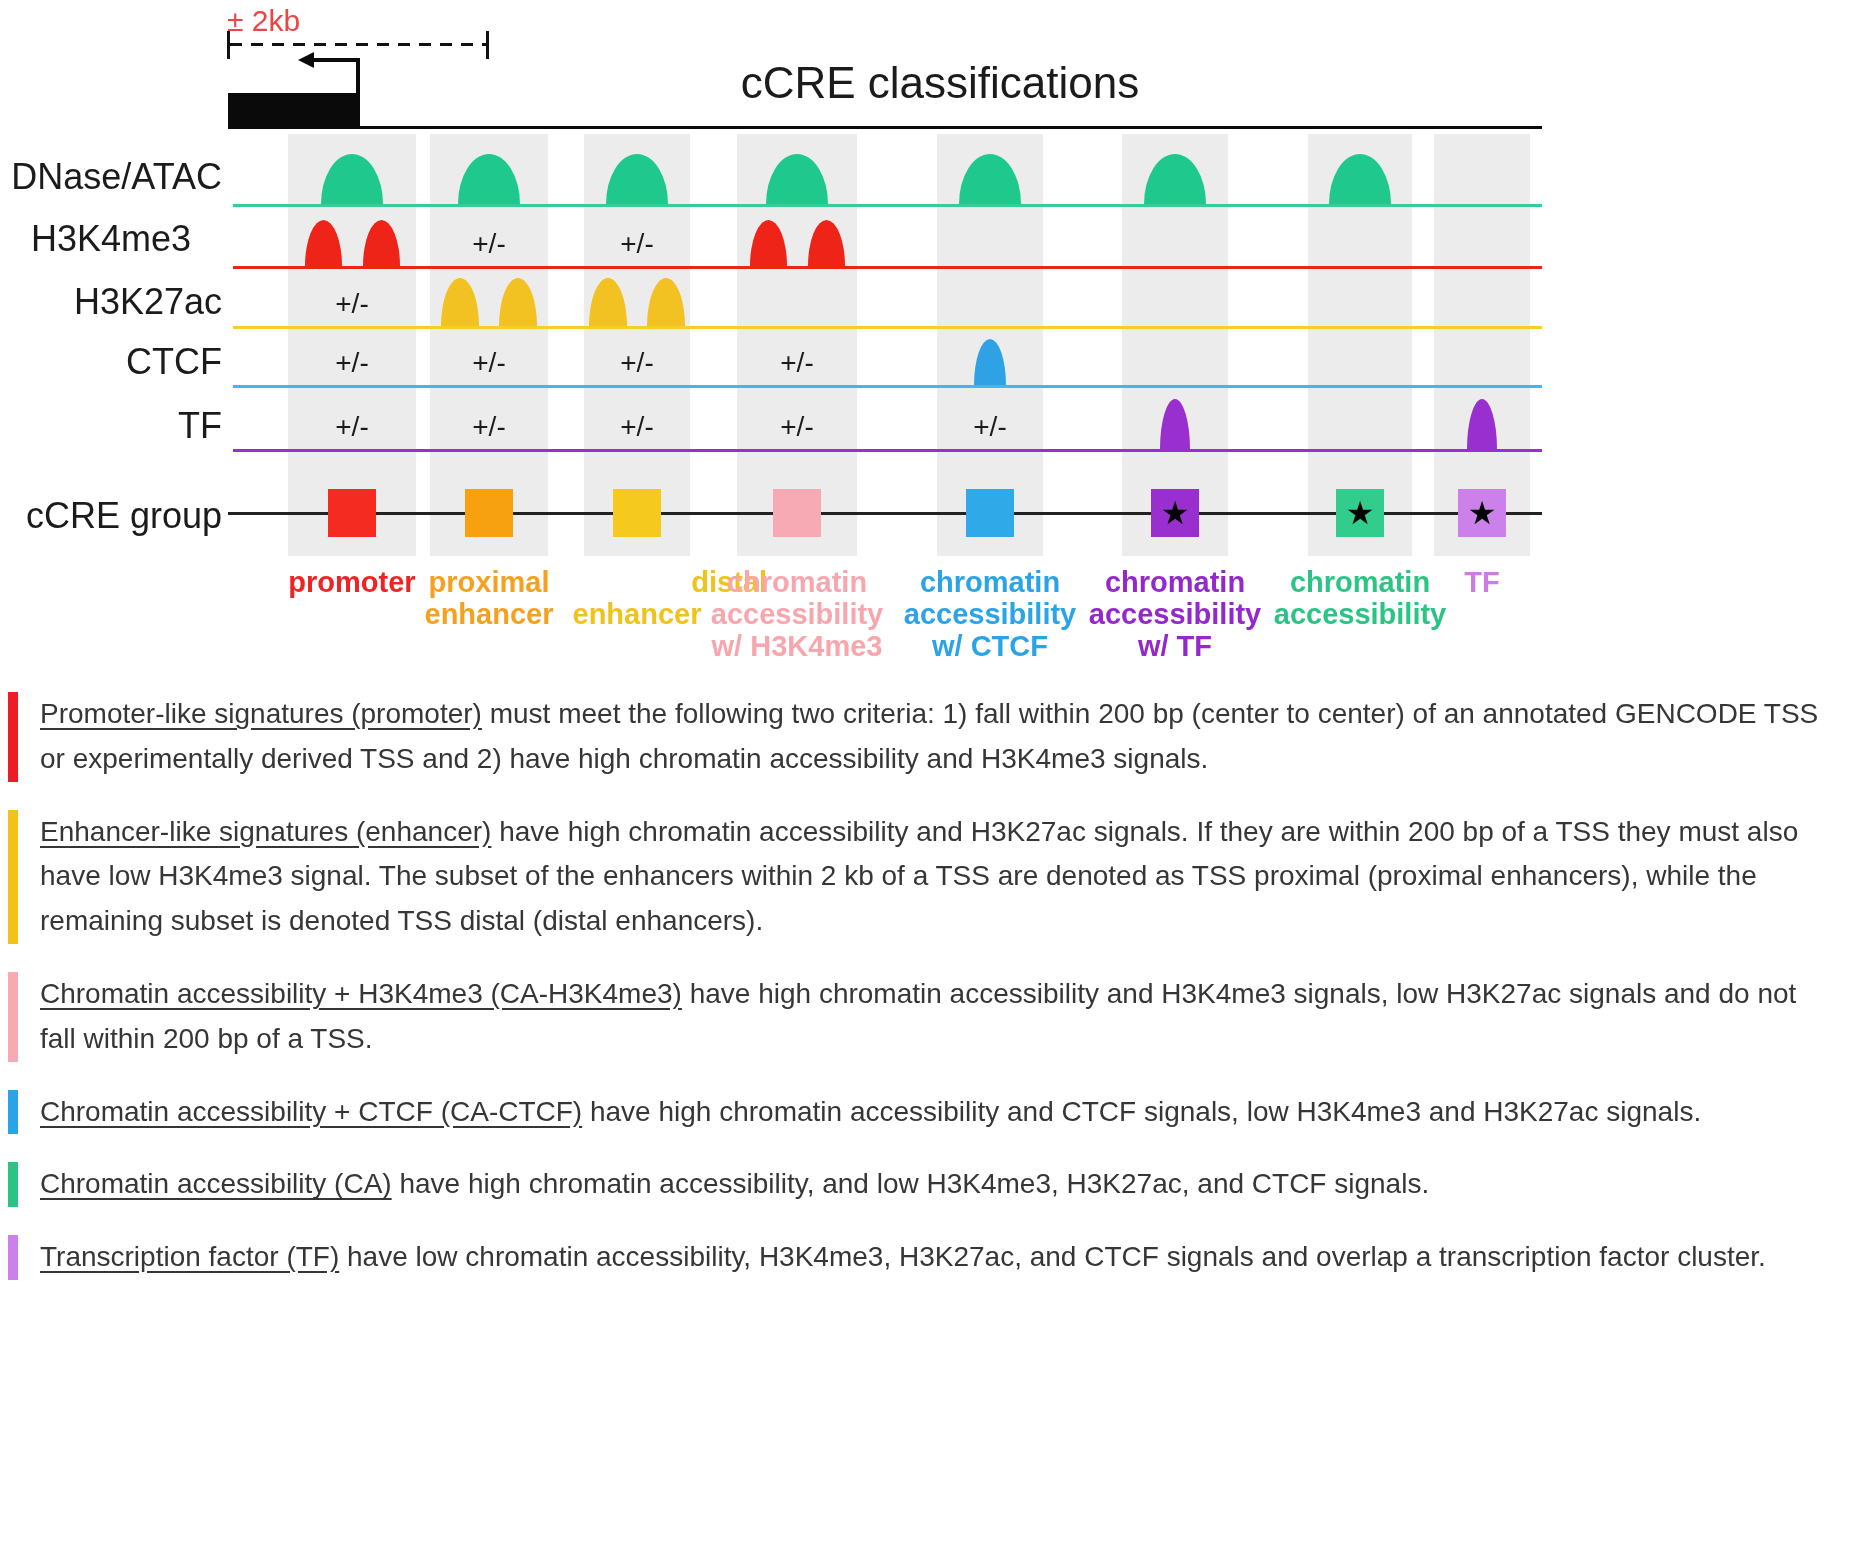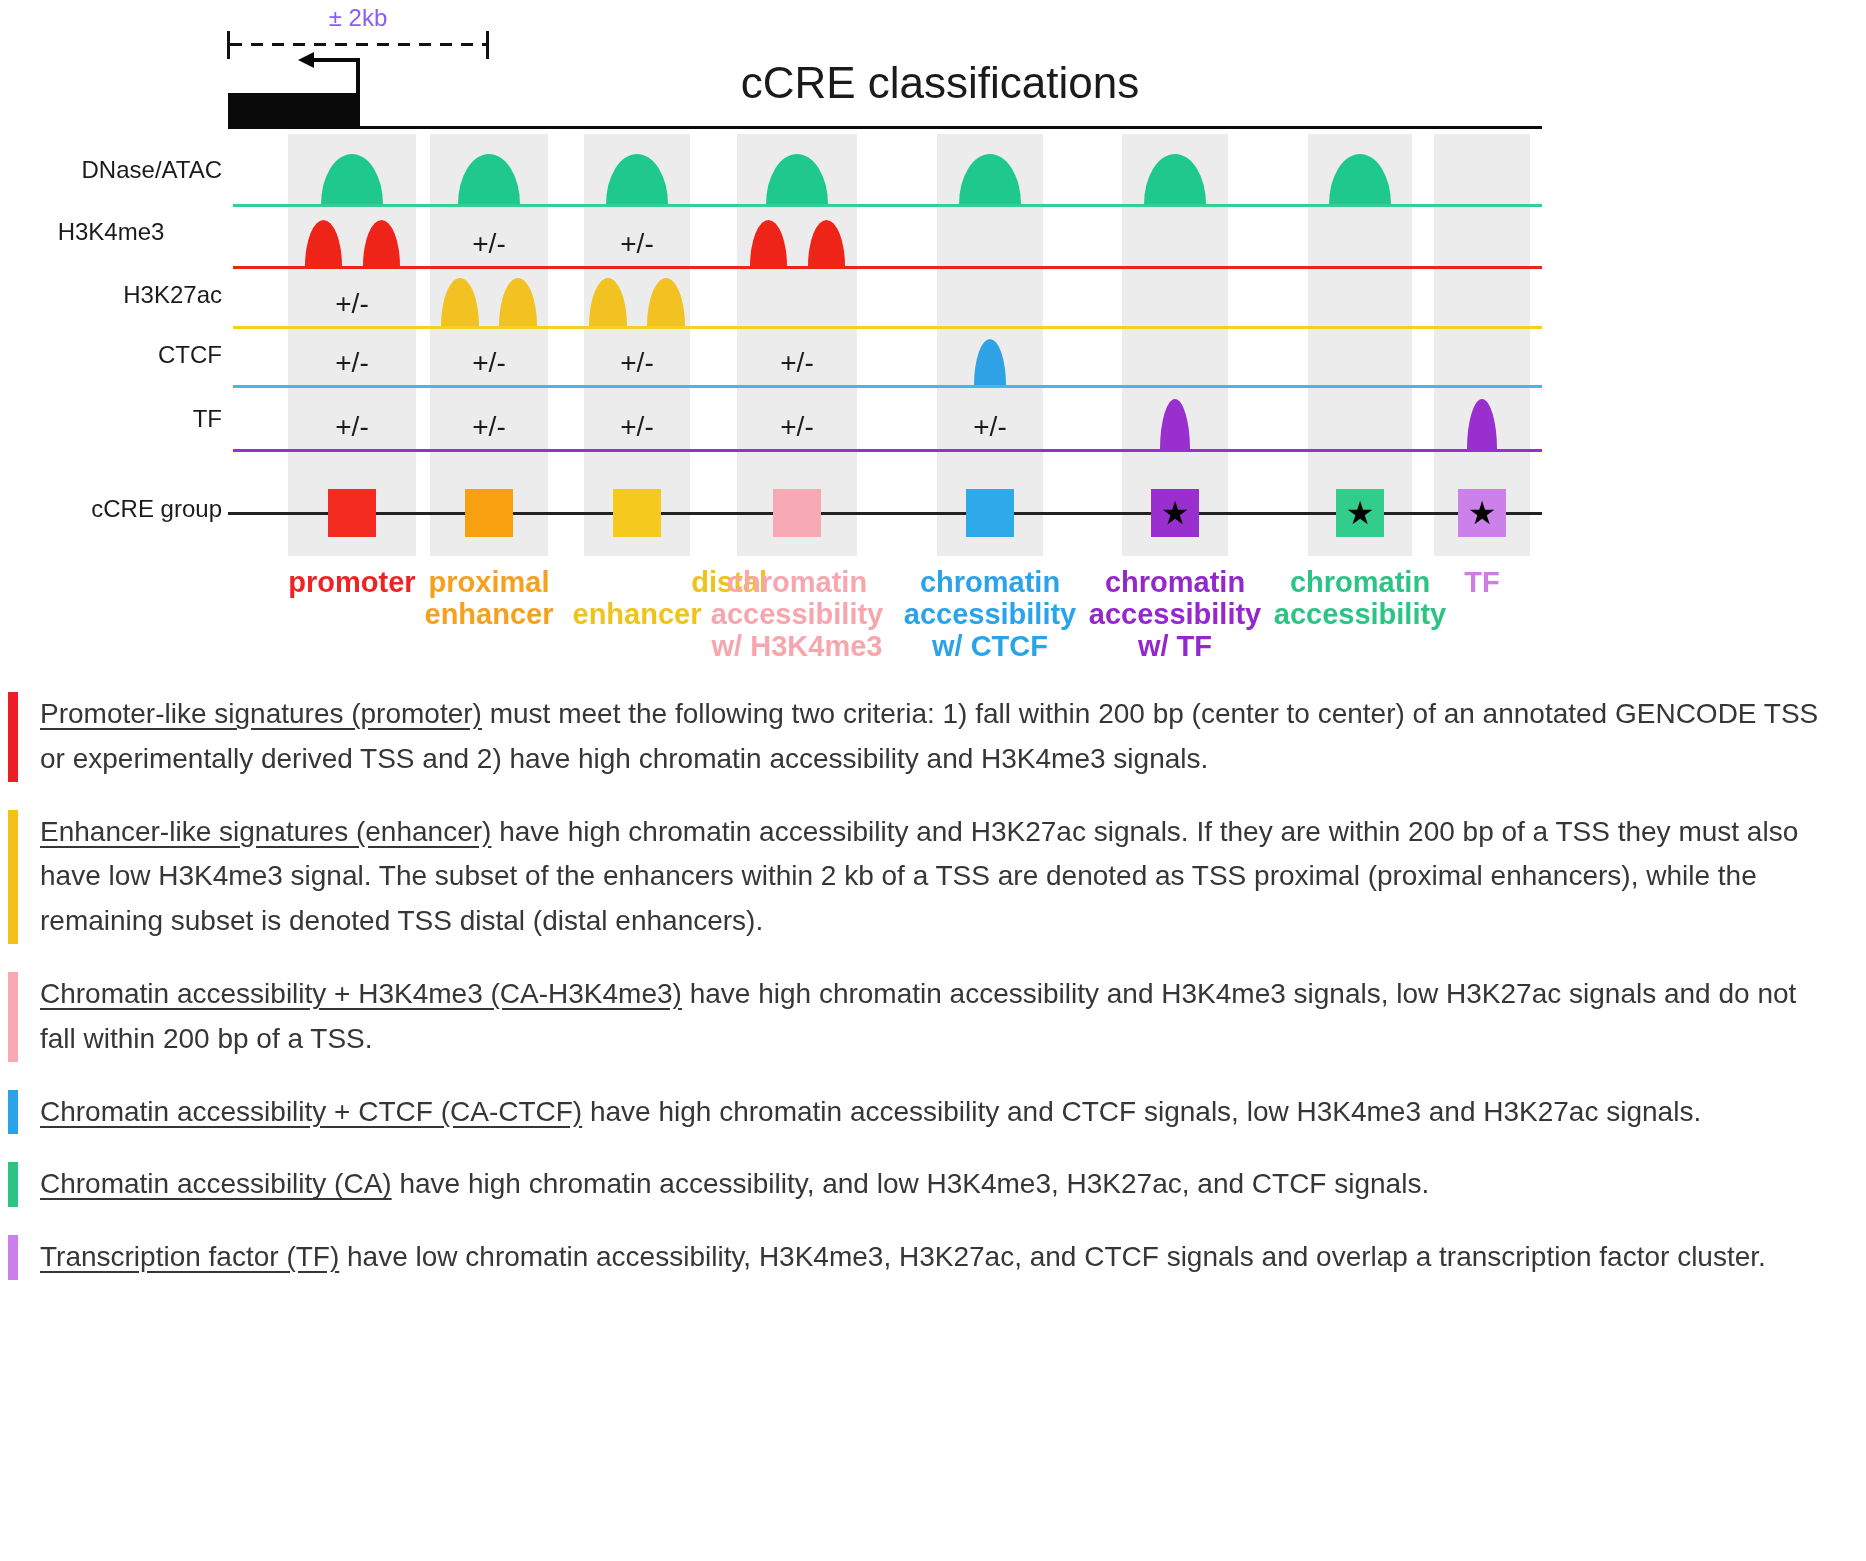--- a/index.html
+++ b/index.html
@@ -4,34 +4,34 @@
 <style>
   * { margin:0; padding:0; box-sizing:border-box; }
   html,body { background:#ffffff; }
   body { font-family:"Liberation Sans", sans-serif; }
   .canvas { position:relative; width:1866px; height:1561px; background:#fff; overflow:hidden; }
 
   
   .diagram { position:absolute; top:0; left:0; width:1866px; height:690px; }
   .figure-title { position:absolute; top:58px; left:560px; width:760px; text-align:center;
                   font-size:44px; color:#1b1b1b; }
-  .scale-label { position:absolute; top:4px; left:227px; width:262px; text-align:center;
-                 font-size:24px; color:#8b5cf6; }
+  .scale-label { position:absolute; top:4px; left:227px; width:262px; text-align:left;
+                 font-size:30px; color:#ef4444; }
   .scale-bracket { position:absolute; top:31px; left:227px; width:262px; height:28px;
                    border-left:3px solid #111; border-right:3px solid #111; }
   .scale-bracket::before { content:""; position:absolute; left:0; right:0; top:12px; height:3px;
                    background:repeating-linear-gradient(90deg,#111 0 12px,transparent 12px 21px); }
   .gene-box { position:absolute; left:228px; top:93px; width:132px; height:35px; background:#0a0a0a; z-index:3; }
   .tss-arrow { position:absolute; left:296px; top:48px; z-index:3; }
   .baseline { position:absolute; left:228px; top:126px; width:1314px; height:3px; background:#0a0a0a; z-index:2; }
 
   .band { position:absolute; top:134px; height:422px; background:#ececec; z-index:0; }
   .track-line { position:absolute; left:233px; width:1309px; height:3px; z-index:1; }
   .group-line { left:228px; width:1314px; }
-  .track-label { position:absolute; left:0; width:222px; text-align:right; font-size:24px; color:#1b1b1b; z-index:2; }
+  .track-label { position:absolute; left:0; width:222px; text-align:right; font-size:36px; color:#1b1b1b; z-index:2; }
   .peak { position:absolute; border-radius:50% 50% 0 0 / 100% 100% 0 0; z-index:2; }
   .pm { position:absolute; width:90px; text-align:center; font-size:28px; color:#1b1b1b; z-index:2; }
   .gbox { position:absolute; top:489px; width:48px; height:48px; z-index:3;
           display:flex; align-items:center; justify-content:center; }
   .star { font-size:32px; color:#000; line-height:1; }
   .col-label { position:absolute; width:260px; text-align:center; font-weight:bold;
                font-size:29px; line-height:32px; z-index:2; }
 
   
   .descriptions { position:absolute; left:8px; top:692px; width:1850px;

